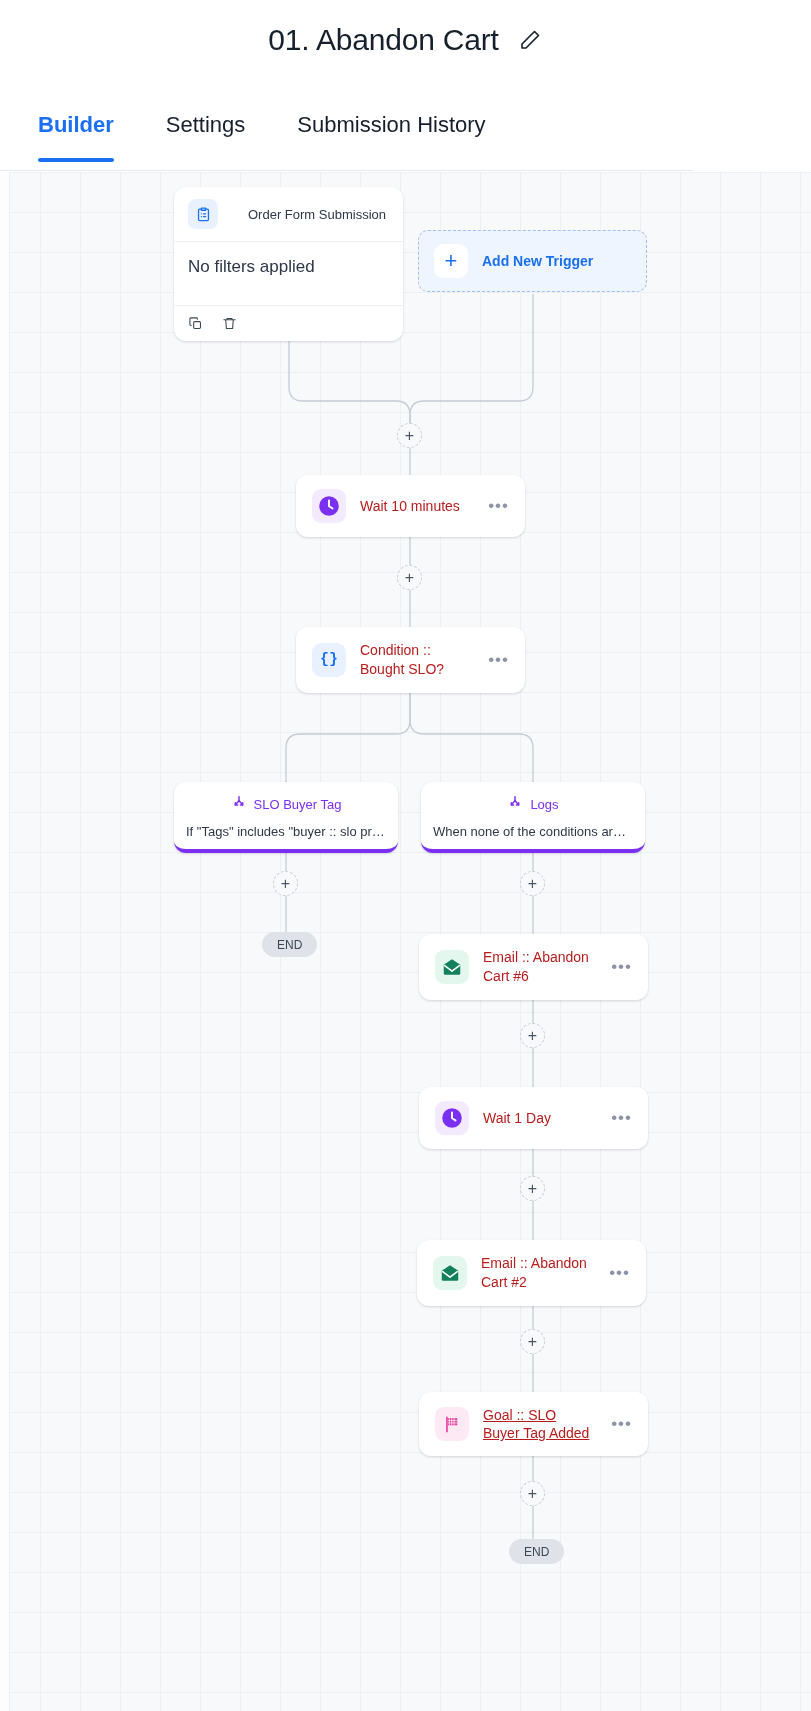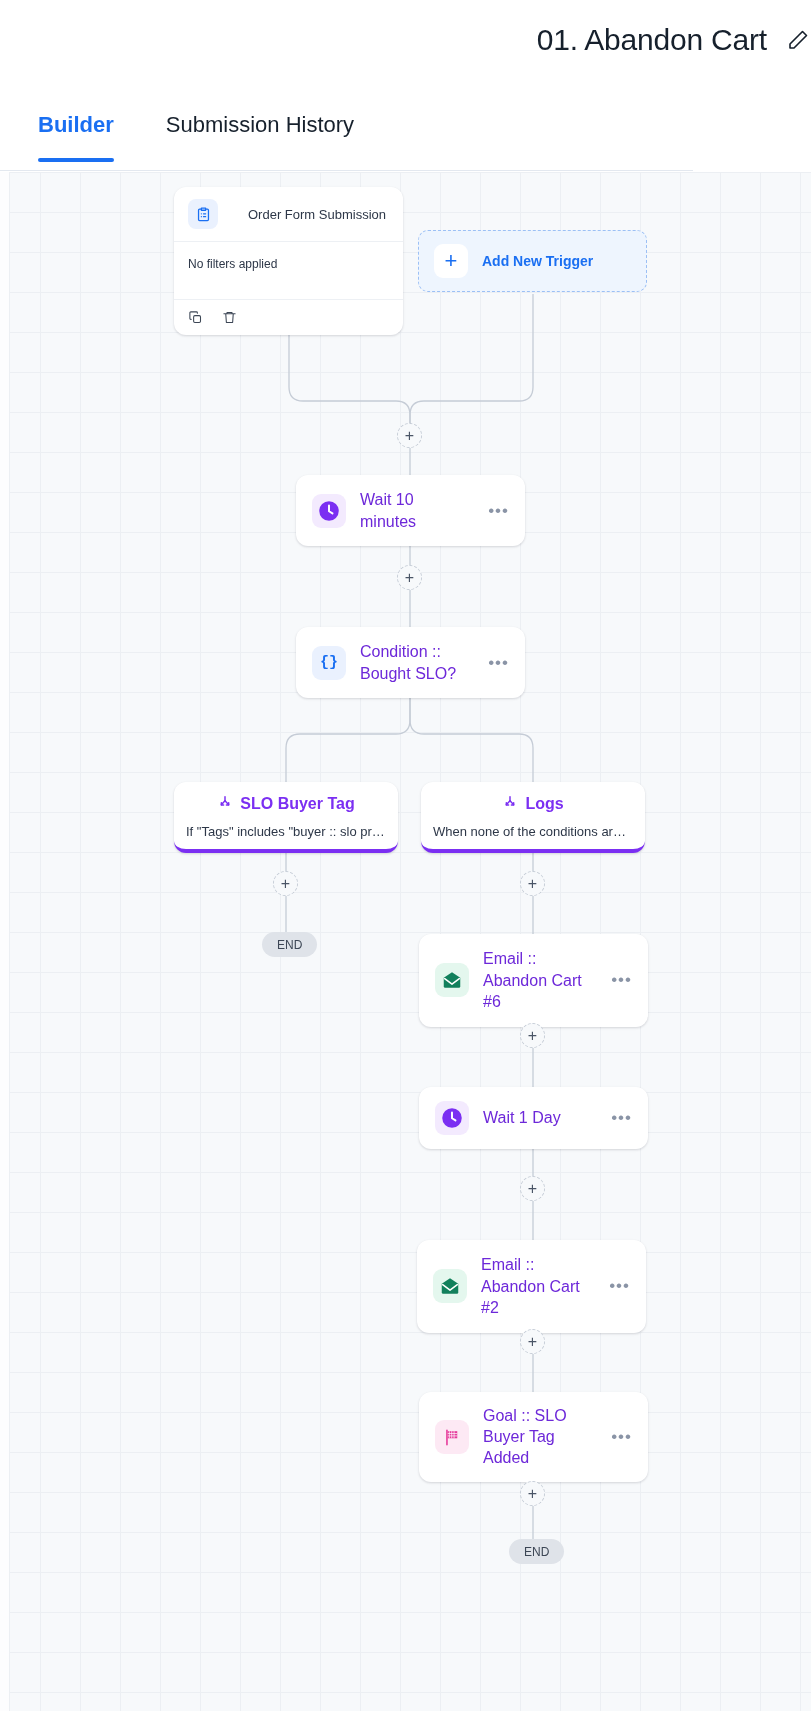--- a/index.html
+++ b/index.html
@@ -8,21 +8,21 @@
     font-family: "Liberation Sans", sans-serif;
     background: #ffffff;
     overflow: hidden;
   }
   #app { position: relative; width: 811px; height: 1711px; background: #fff; }
 
   
   .header {
     position: absolute; top: 0; left: 0; width: 811px; height: 79px;
     background: #fff;
-    display: flex; align-items: center; justify-content: flex-end;
+    display: flex; align-items: center; justify-content: center;
   }
   .header-title {
     font-size: 30px; font-weight: 400; color: #16202c; letter-spacing: -0.2px;
   }
   .edit-icon {
     margin-left: 18px; display: inline-flex; align-items: center; justify-content: center;
     width: 26px; height: 26px; cursor: pointer;
   }
 
   
@@ -63,36 +63,36 @@
   .node {
     position: absolute; background: #fff; border-radius: 12px;
     box-shadow: 0 1px 3px rgba(16,24,40,.10), 0 1px 2px rgba(16,24,40,.06);
     cursor: pointer;
   }
   .node-row { display: flex; align-items: center; padding: 14px 16px; gap: 14px; }
   .node-icon {
     width: 34px; height: 34px; border-radius: 9px; flex: 0 0 34px;
     display: flex; align-items: center; justify-content: center;
   }
-  .node-label { font-size: 16px; color: #6d28d9; line-height: 1.35; flex: 1; }
+  .node-label { font-size: 14px; color: #b91c1c; line-height: 1.35; flex: 1; }
   .node-dots {
     font-size: 17px; color: #8a94a6; letter-spacing: 1px; line-height: 8px;
     padding-left: 6px; cursor: pointer;
   }
 
   
   .trigger-card { left: 174px; top: 15px; width: 229px; }
   .trigger-head { display: flex; align-items: center; padding: 12px 14px; gap: 30px; }
   .trigger-icon {
     width: 30px; height: 30px; border-radius: 8px; background: #eaf1fe;
     display: flex; align-items: center; justify-content: center; flex: 0 0 30px;
   }
   .trigger-title { font-size: 13px; color: #2d3748; }
   .trigger-divider { height: 1px; background: #edf0f4; }
-  .trigger-body { padding: 15px 14px 28px 14px; font-size: 12px; color: #2d3748; }
+  .trigger-body { padding: 15px 14px 28px 14px; font-size: 17px; color: #2d3748; }
   .trigger-foot { display: flex; gap: 18px; padding: 9px 14px 10px 14px; }
   .foot-btn { width: 16px; height: 16px; cursor: pointer; display: flex; align-items: center; }
 
   
   .add-trigger {
     position: absolute; left: 418px; top: 58px; width: 229px; height: 62px;
     border: 1.5px dashed #9cc0f5; border-radius: 10px; background: #eef5fe;
     display: flex; align-items: center; padding-left: 15px; gap: 14px; cursor: pointer;
   }
   .add-trigger-plus {
@@ -120,45 +120,48 @@
   
   .branch {
     position: absolute; width: 224px; background: #fff;
     border-radius: 12px; border-bottom: 4px solid #7b2ff2;
     box-shadow: 0 1px 3px rgba(16,24,40,.10), 0 1px 2px rgba(16,24,40,.06);
     padding: 12px 12px 10px 12px; cursor: pointer;
   }
   .branch-head {
     display: flex; align-items: center; justify-content: center; gap: 7px; margin-bottom: 10px;
   }
-  .branch-title { font-size: 16px; font-weight: 700; color: #7b2ff2; }
+  .branch-title { font-size: 13px; font-weight: 400; color: #7b2ff2; }
   .branch-desc {
     font-size: 13px; color: #2d3748; text-align: center;
     white-space: nowrap; overflow: hidden; text-overflow: ellipsis;
   }
 
-  .two-line { line-height: 1.3; }
+  .two-line { line-height: 1.3; text-decoration: underline; }
 </style>
 </head>
 <body>
 
 <div id="app">
 
   <div class="header">
     <div class="header-title">01. Abandon Cart</div>
     <span class="edit-icon">
       <svg width="24" height="24" viewBox="0 0 24 24" fill="none" stroke="#16202c" stroke-width="1.6" stroke-linecap="round" stroke-linejoin="round">
         <path d="M16.5 3.5l4 4L8 20H4v-4L16.5 3.5z"></path>
       </svg>
     </span>
   </div>
 
   <div class="tabs">
     <div class="tab active">
       <span>Builder</span>
+    </div>
+    <div class="tab">
+      <span>Settings</span>
     </div>
     <div class="tab">
       <span>Submission History</span>
     </div>
   </div>
 
   <div class="canvas">
     <div class="canvas-left-rail"></div>
 
     <svg class="svg-layer">

